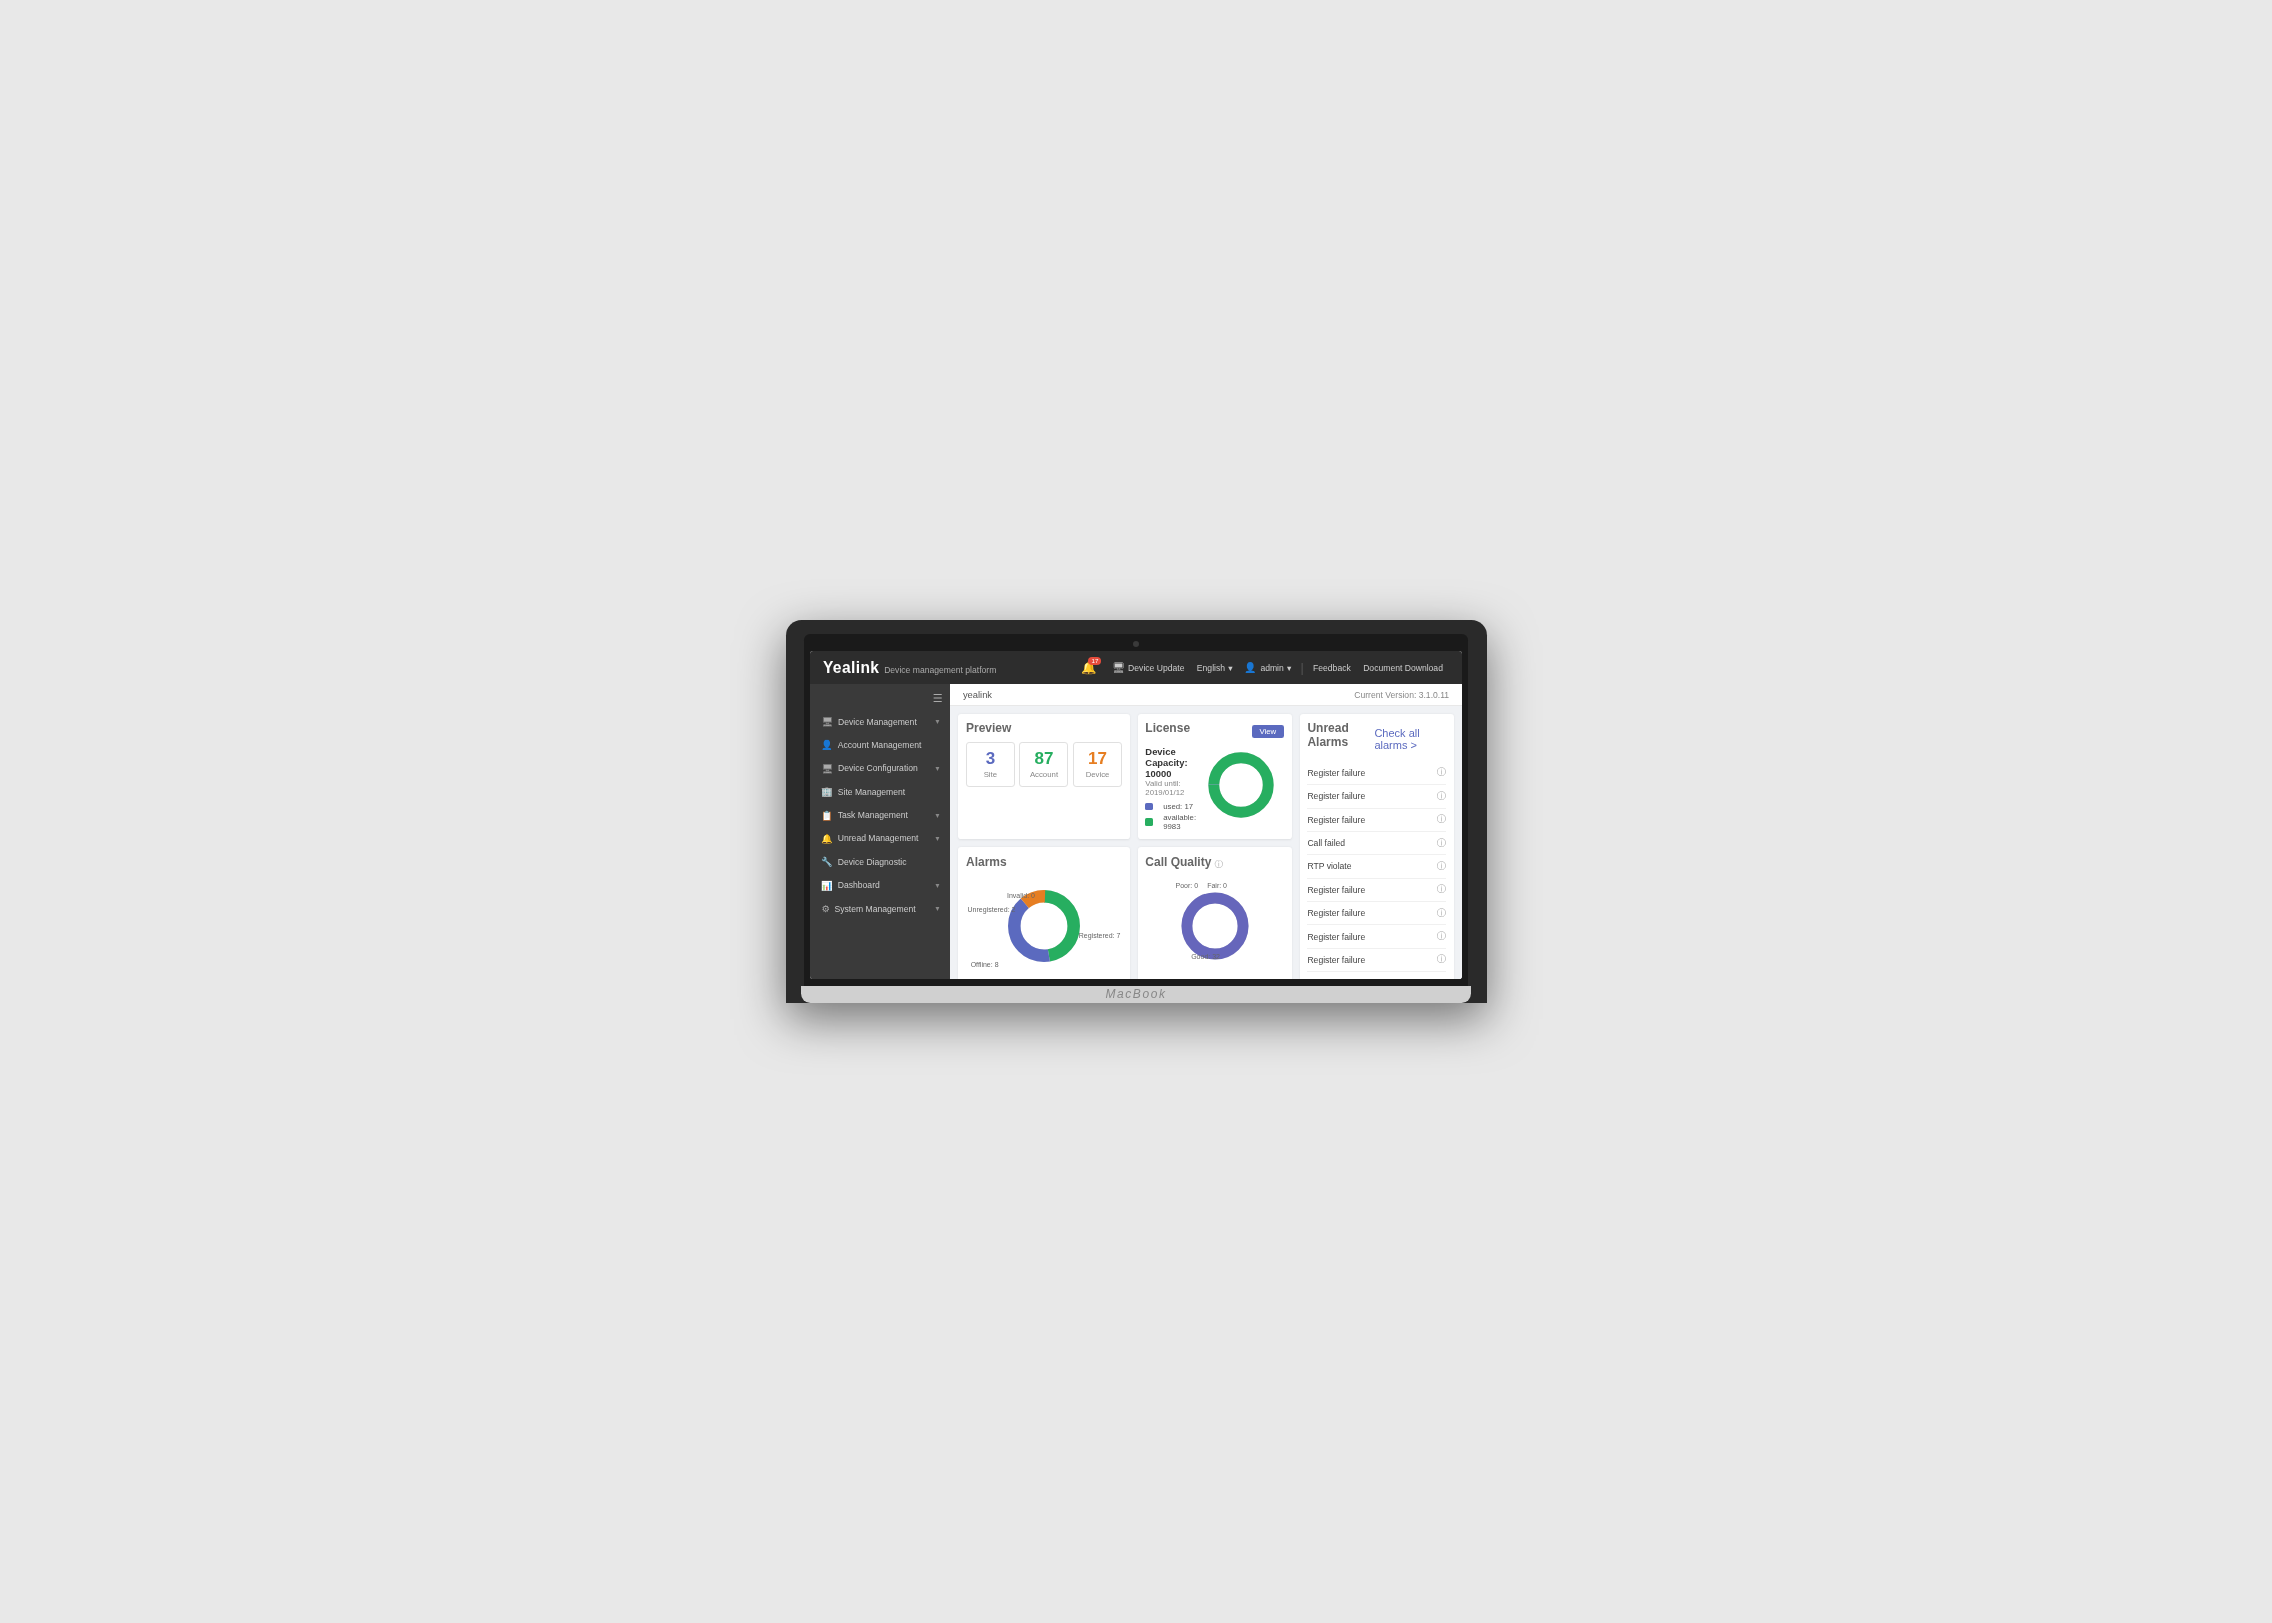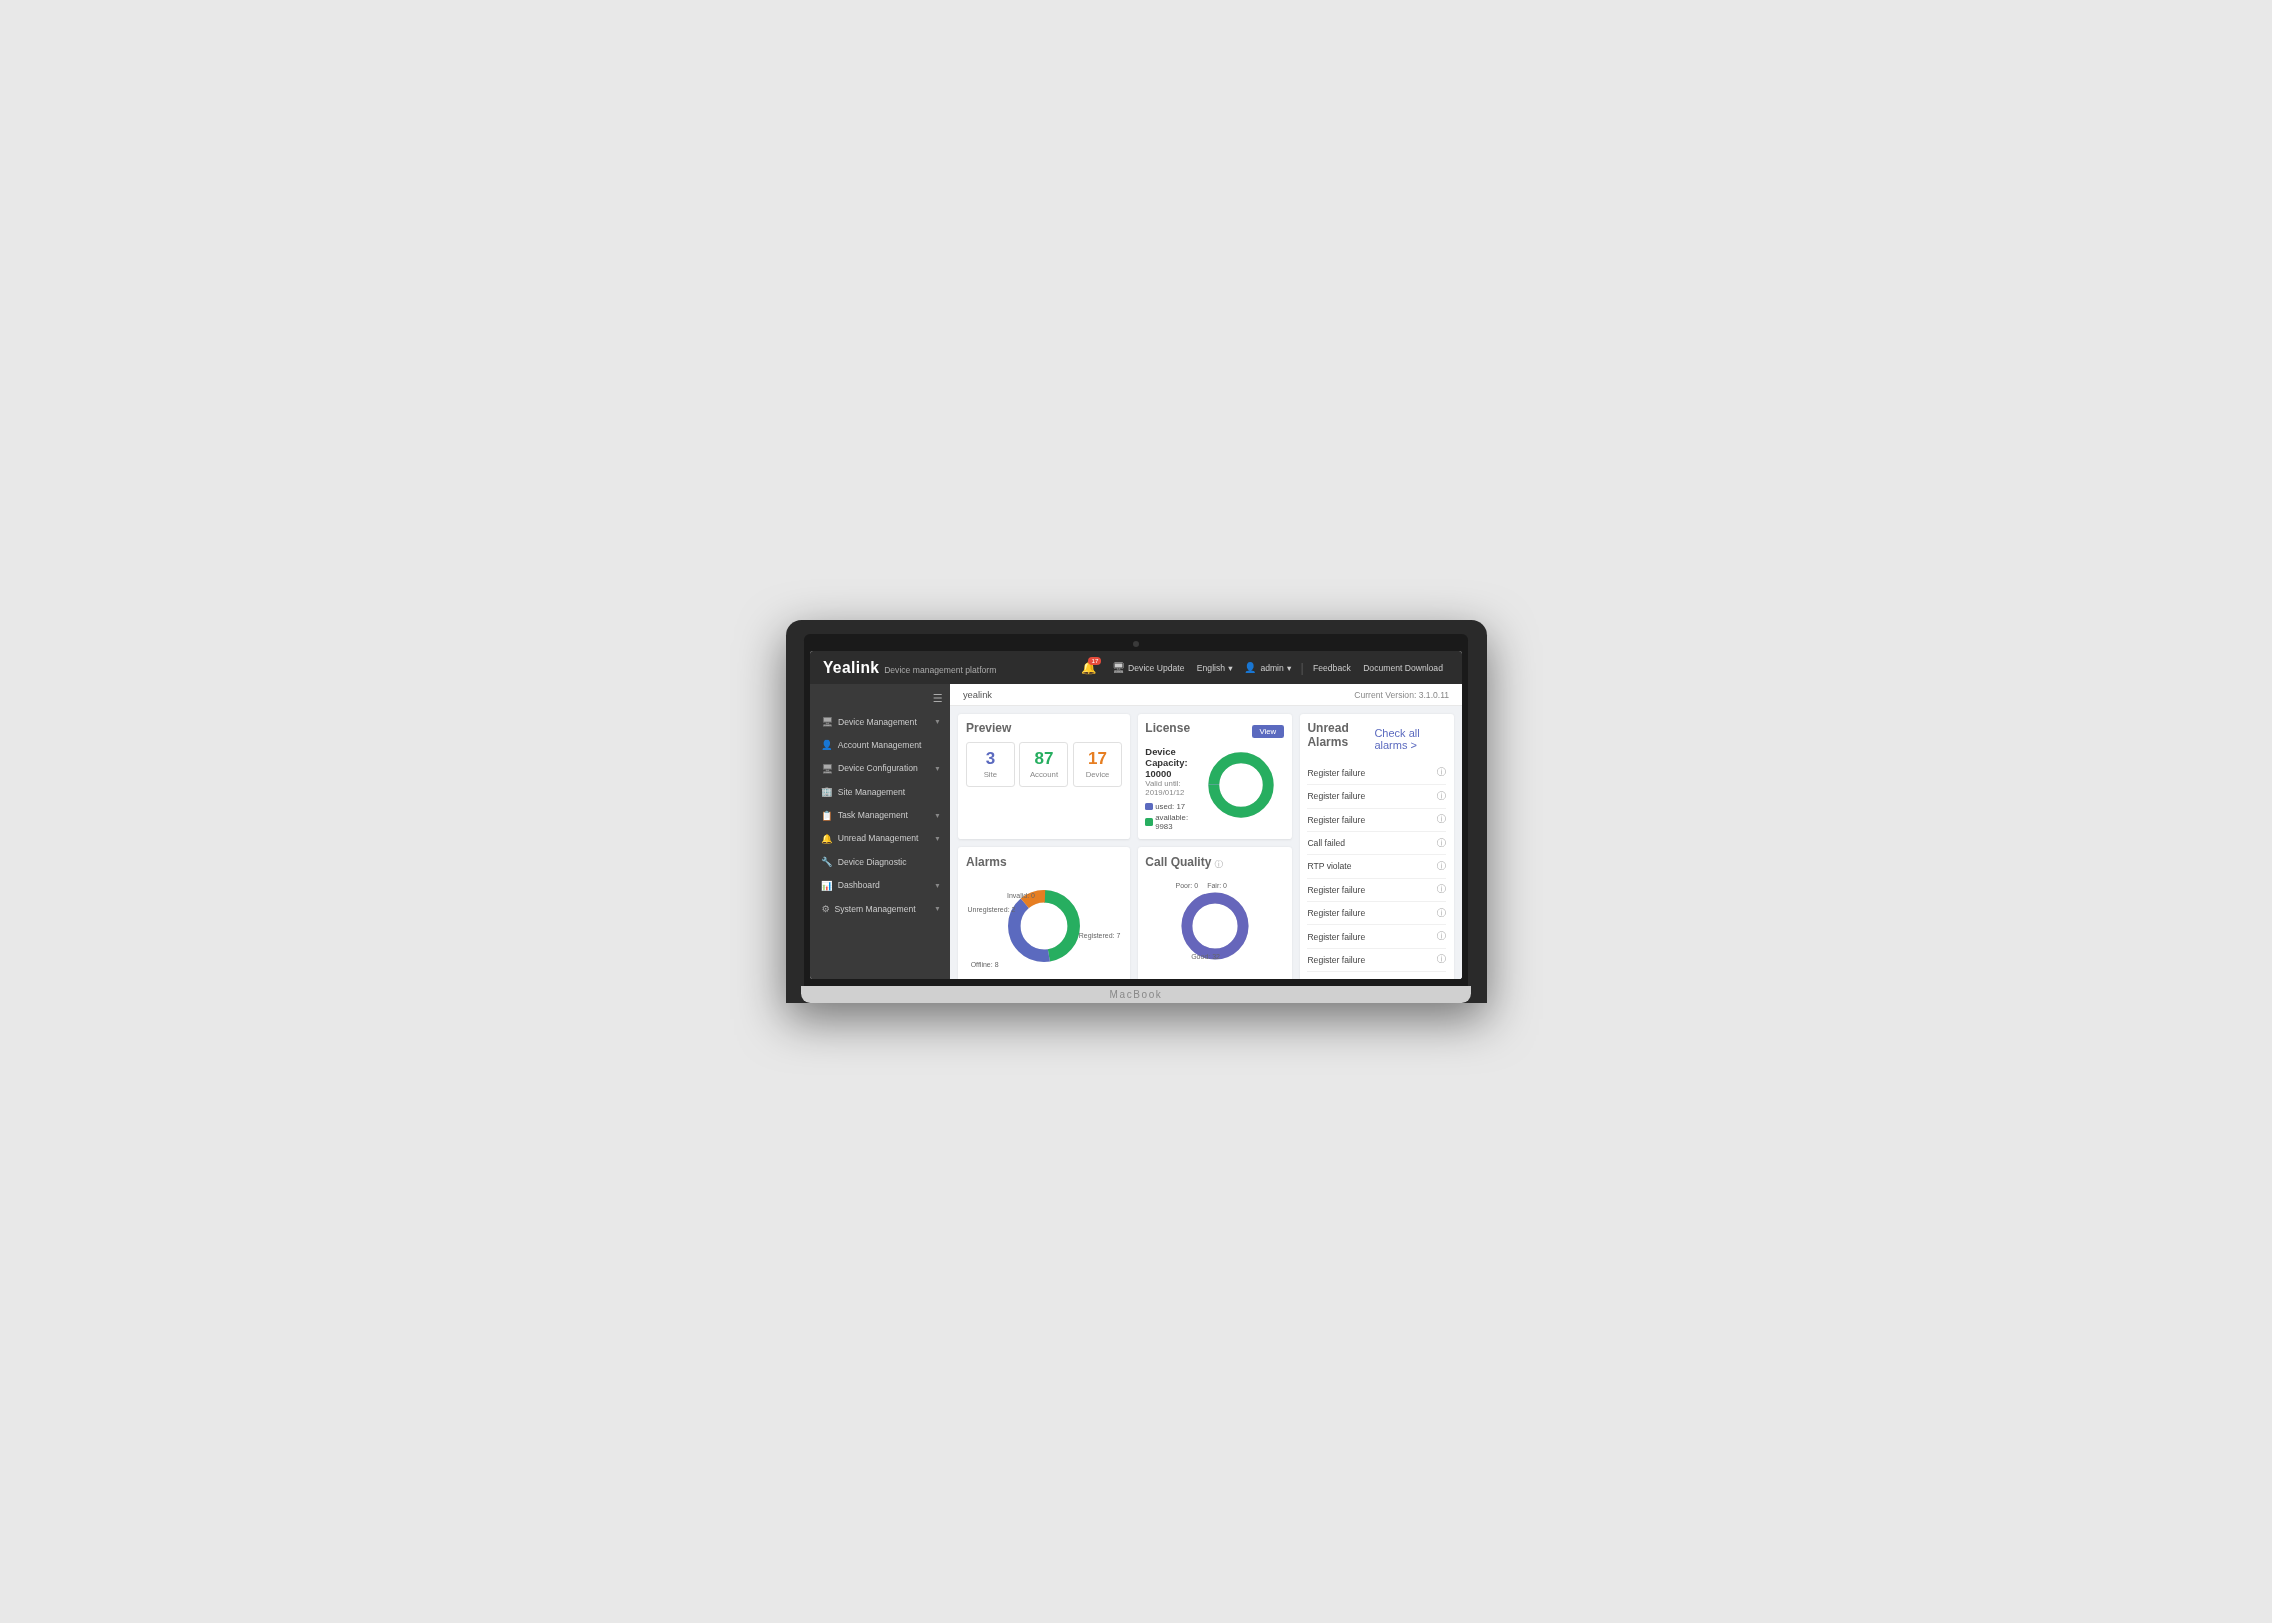--- a/index.html
+++ b/index.html
@@ -43,23 +43,24 @@
     .laptop-base {
       background: #d0d0d0;
       height: 17px;
       border-radius: 0 0 9.4px 9.4px;
       display: flex;
       justify-content: center;
       align-items: center;
       margin: 0 -3.1px;
     }
     .macbook-label {
-      font-size: 10px;
+      font-size: 12px;
       color: #888;
       letter-spacing: 1.6px;
+      font-style: italic;
     }
 
     
     .top-nav {
       background: #2d2d2d;
       color: #fff;
       display: flex;
       align-items: center;
       padding: 0 12.5px;
       height: 33px;
@@ -240,21 +241,21 @@
       display: flex;
       align-items: center;
       gap: 7.8px;
     }
     .license-info {
       flex: 1;
     }
     .license-capacity { font-size: 9.4px; font-weight: 700; color: #333; }
     .license-valid { font-size: 7.8px; color: #888; margin-bottom: 4.7px; }
     .license-legend { display: flex; flex-direction: column; gap: 2.3px; }
-    .legend-item { display: flex; align-items: center; gap: 2px; font-size: 7.8px; color: #555; }
+    .legend-item { display: flex; align-items: center; gap: 10px; font-size: 7.8px; color: #555; }
     .legend-dot { width: 7.8px; height: 7.8px; border-radius: 1.6px; flex-shrink: 0; }
     .legend-dot.used { background: #5b6abf; }
     .legend-dot.available { background: #27ae60; }
 
     
     .status-card {
       grid-column: 1;
       grid-row: 2;
     }
     .status-chart-area {

